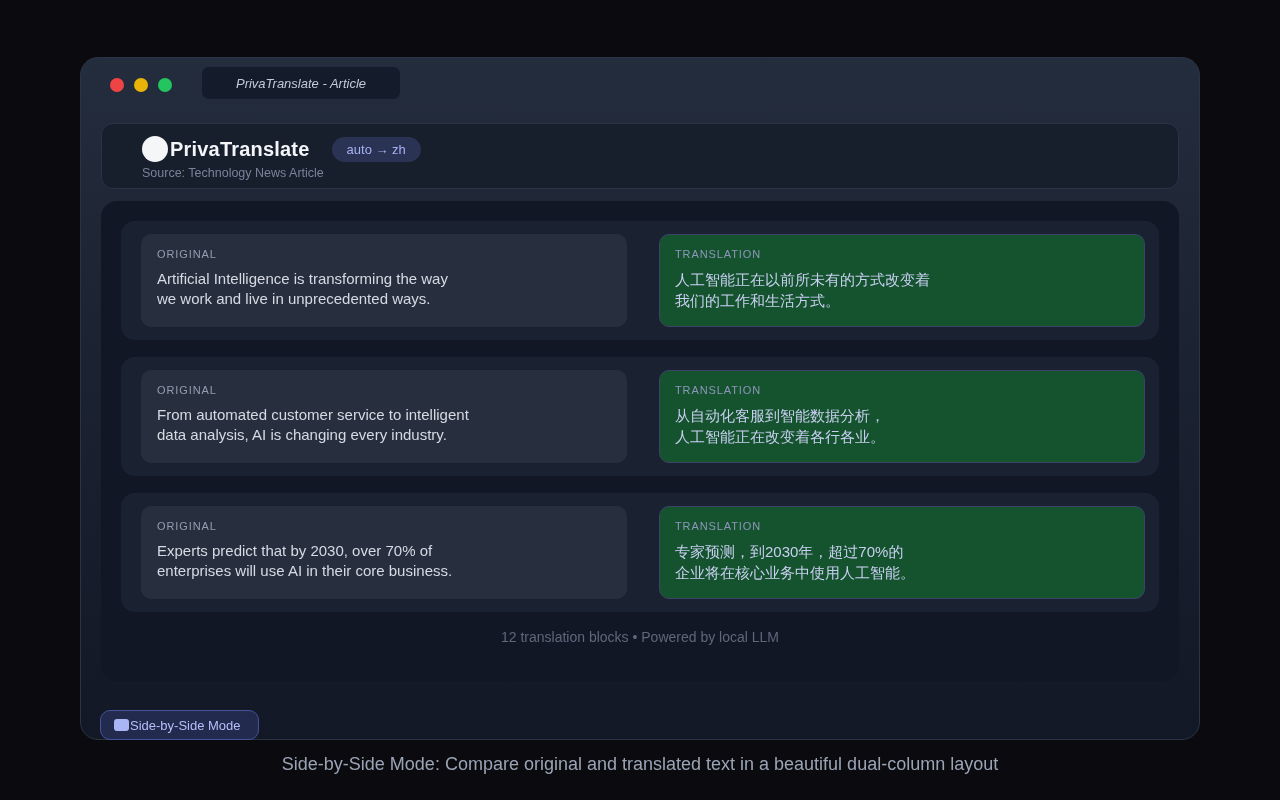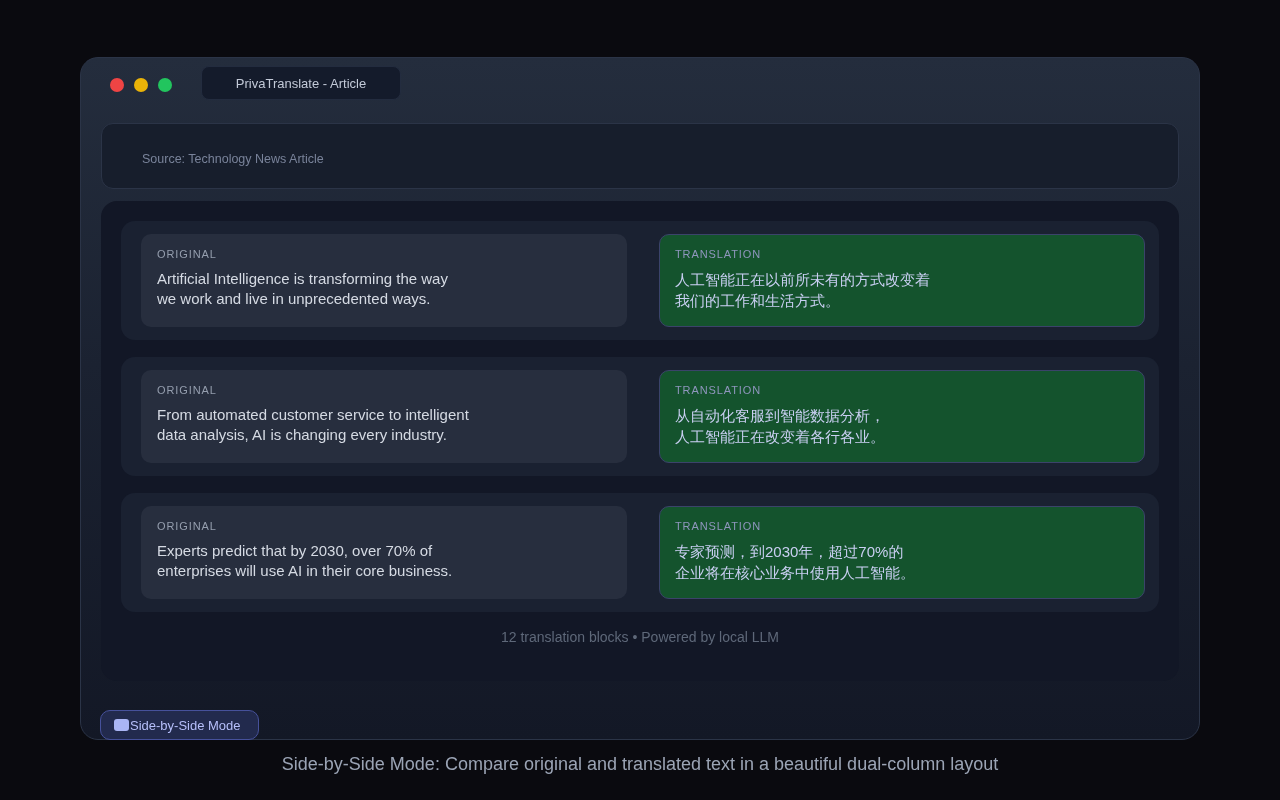--- a/index.html
+++ b/index.html
@@ -29,21 +29,21 @@
   .tl-red { background: #ef4444; }
   .tl-yellow { background: #eab308; }
   .tl-green { background: #22c55e; }
   .title-tab {
     position: absolute; left: 120px; top: 8px;
     width: 200px; height: 34px;
     background: #141b2b;
     border: 1px solid #232c3f;
     border-radius: 8px;
     display: flex; align-items: center; justify-content: center;
-    color: #c3cad8; font-size: 13px;
+    color: #c3cad8; font-size: 13px; font-style: italic;
   }
   
   .header-card {
     position: absolute; left: 20px; right: 20px; top: 65px;
     height: 66px;
     background: #171e2c;
     border: 1px solid #2b3447;
     border-radius: 12px;
     padding: 12px 20px 0 40px;
   }
@@ -58,21 +58,21 @@
   }
   .lang-badge {
     margin-left: 22px;
     background: #2a3354;
     color: #a7b1f2;
     font-size: 13px;
     padding: 5px 15px;
     border-radius: 14px;
   }
   .source-line {
-    color: #79839a; font-size: 12.5px; margin-top: 16px;
+    color: #79839a; font-size: 12.5px; margin-top: 4px;
   }
   
   .main-panel {
     position: absolute; left: 20px; right: 20px; top: 143px;
     height: 480px;
     background: #121726;
     border-radius: 16px;
     padding: 20px;
   }
   .block-row {
@@ -146,20 +146,25 @@
       <div class="tl-dot tl-red"></div>
       <div class="tl-dot tl-yellow"></div>
       <div class="tl-dot tl-green"></div>
     </div>
     <div class="title-tab">
       <span>PrivaTranslate - Article</span>
     </div>
   </div>
 
   <div class="header-card">
+    <div class="header-row">
+      <span class="logo-circle"></span>
+      <span class="app-name">PrivaTranslate</span>
+      <span class="lang-badge">auto → zh</span>
+    </div>
     <div class="source-line">Source: Technology News Article</div>
   </div>
 
   <div class="main-panel">
 
     <div class="block-row">
       <div class="pane pane-original">
         <div class="pane-label">ORIGINAL</div>
         <div class="pane-text">Artificial Intelligence is transforming the way
 we work and live in unprecedented ways.</div>

